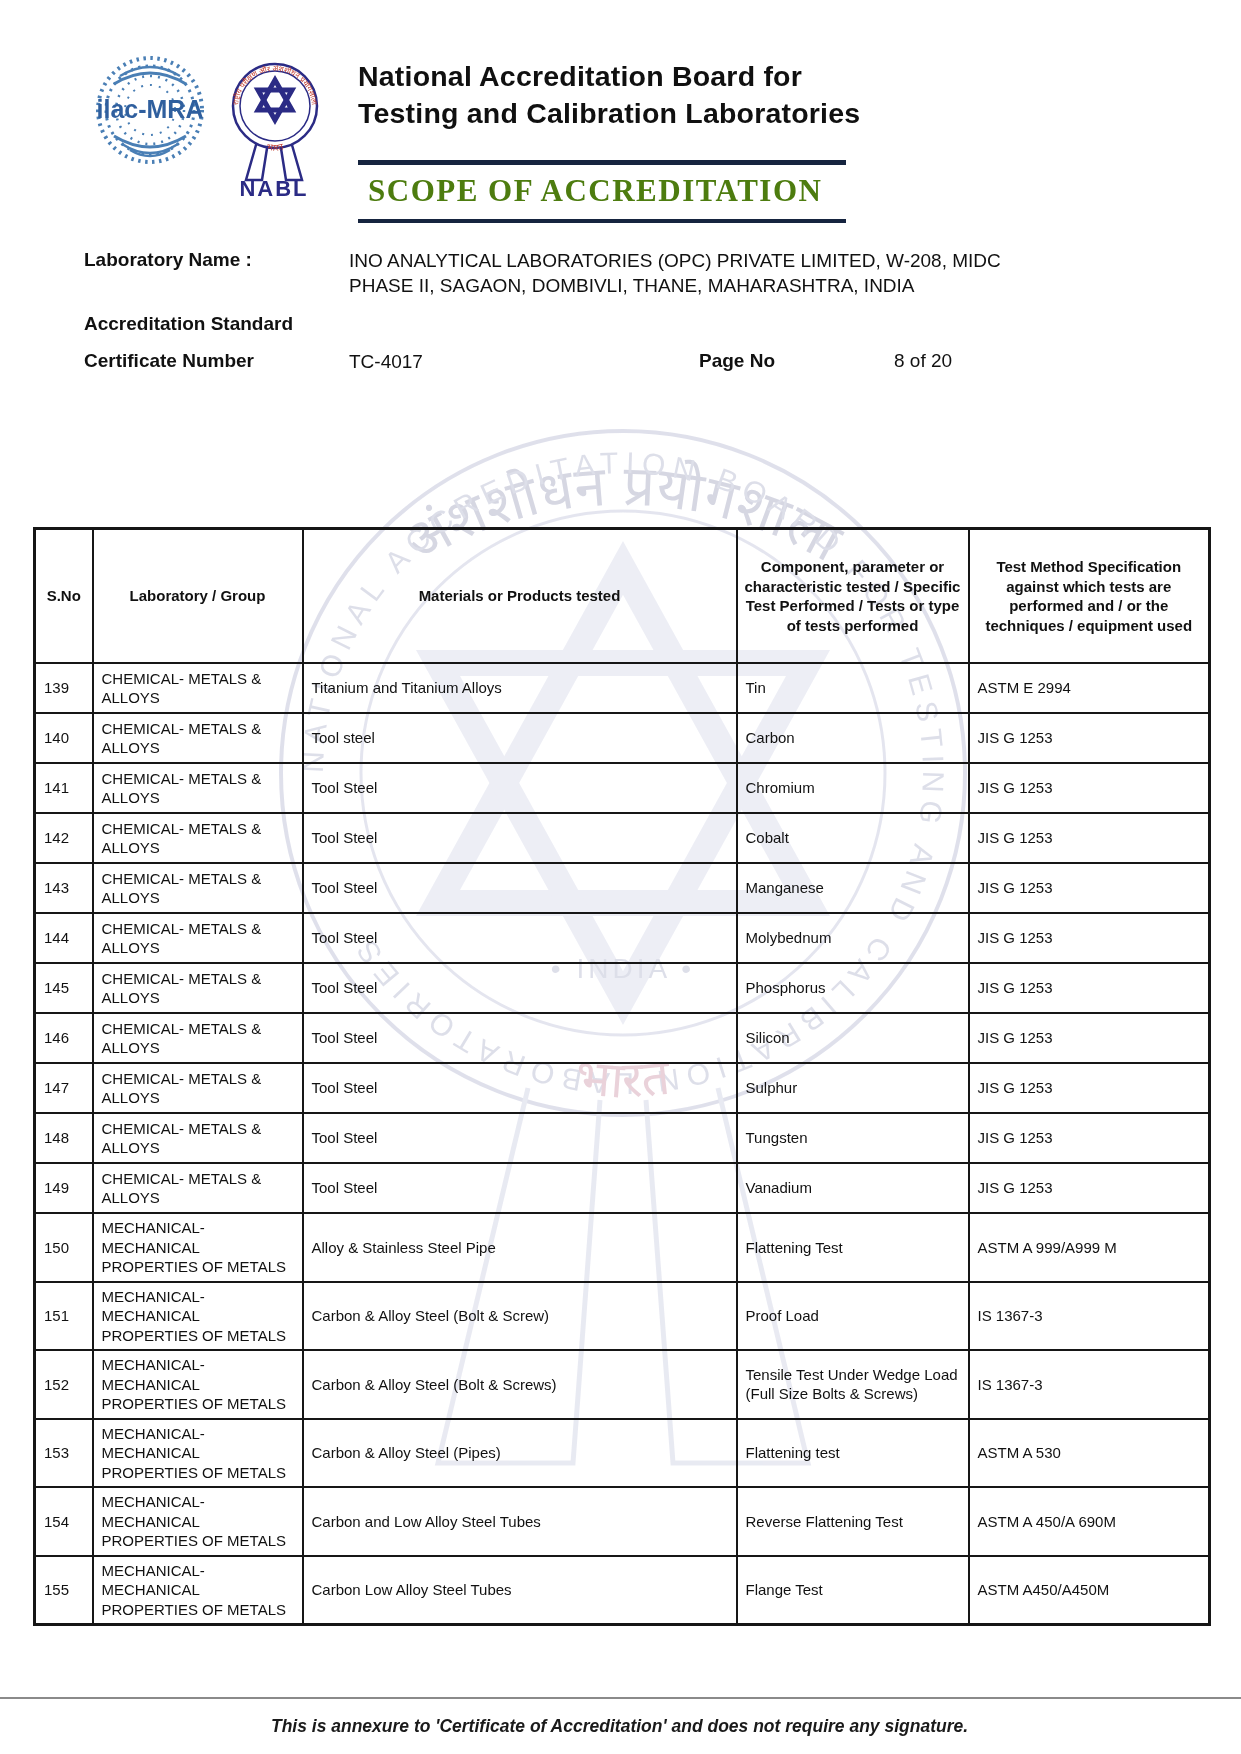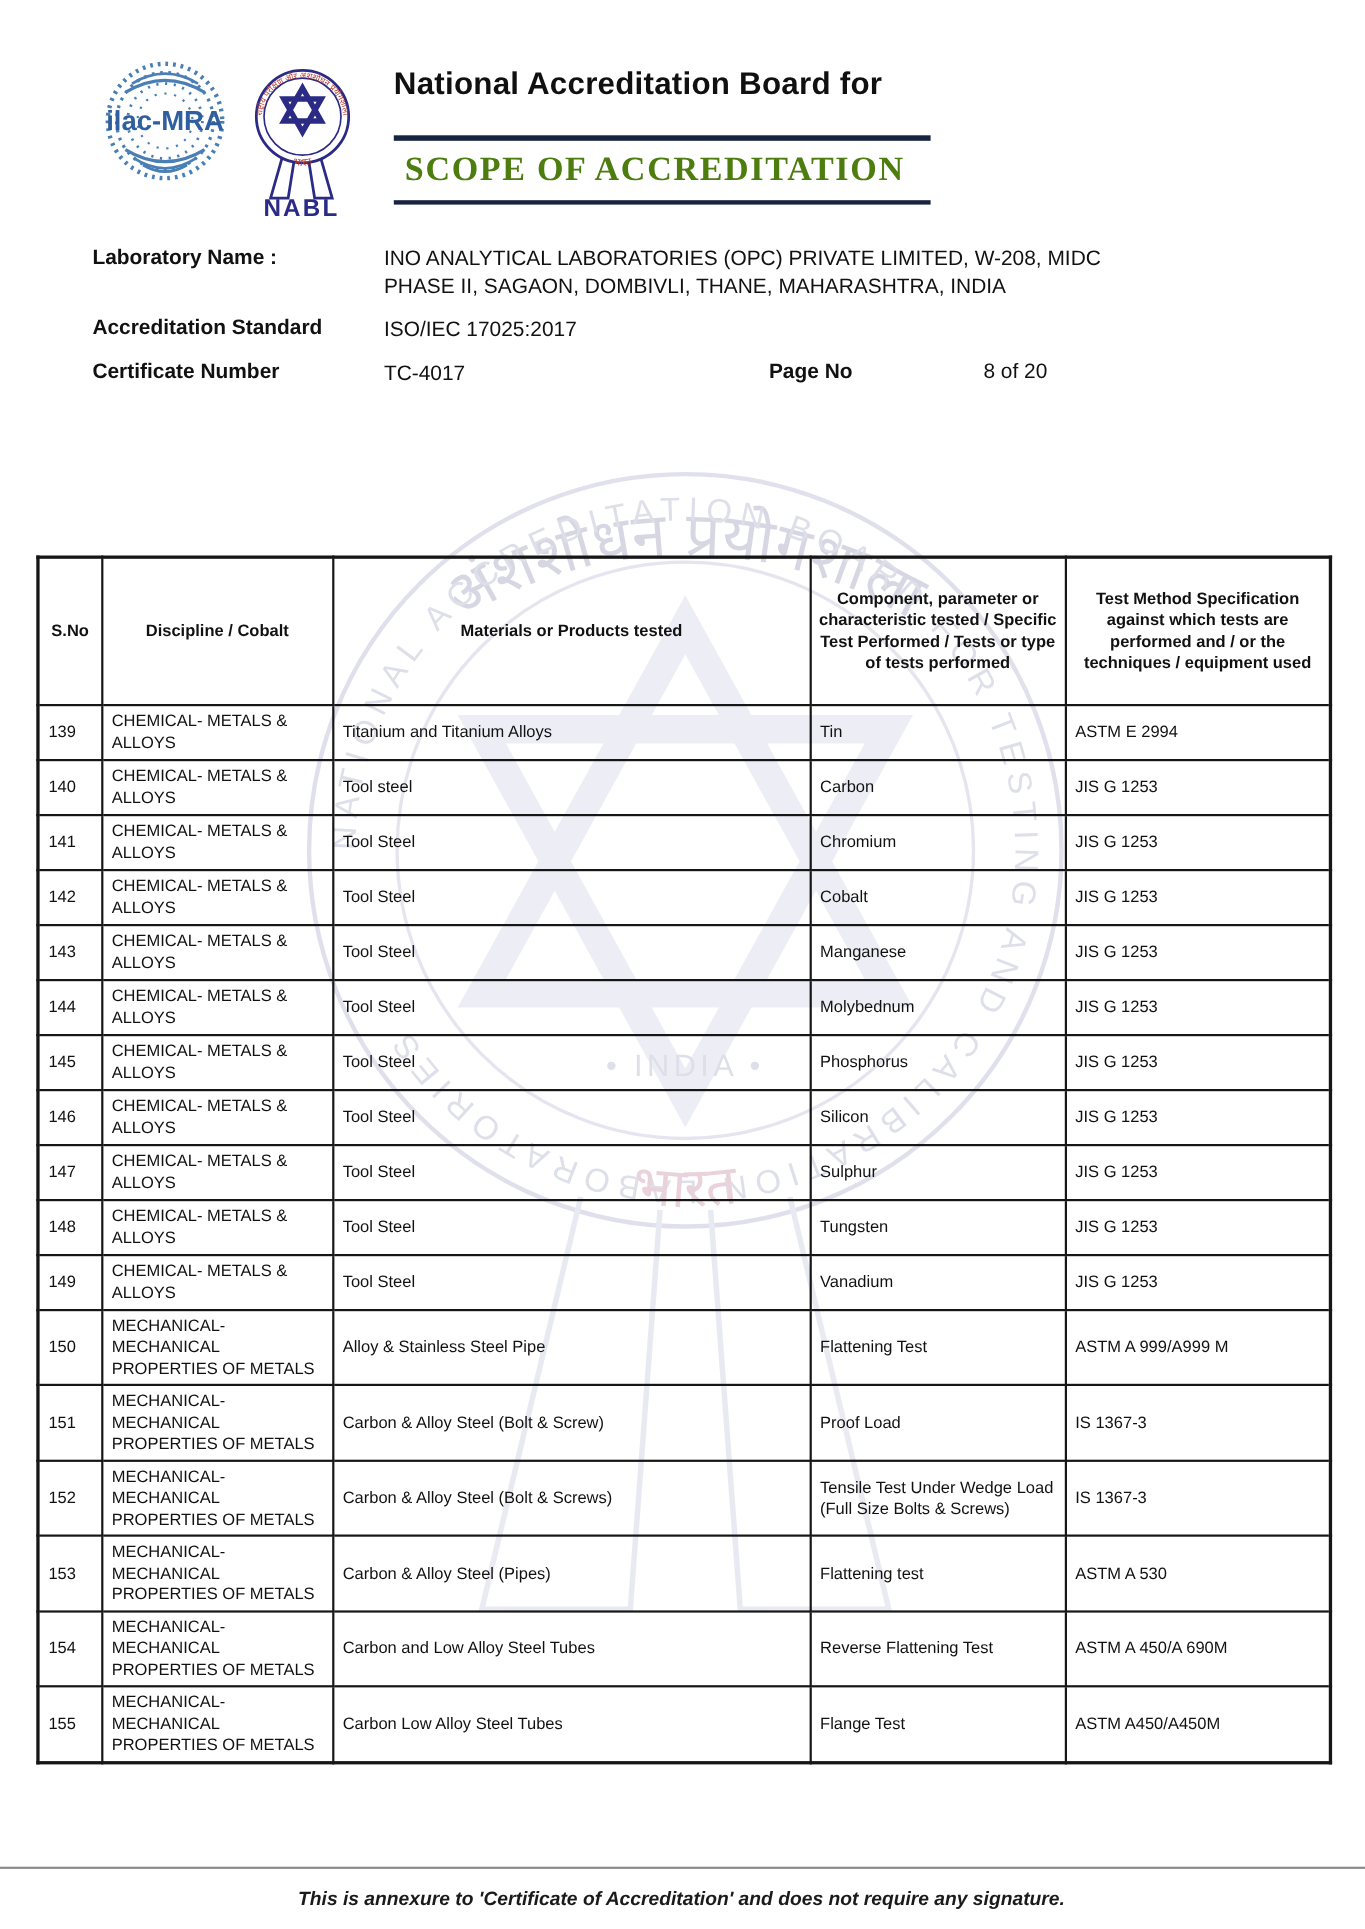--- a/index.html
+++ b/index.html
@@ -122,56 +122,56 @@
       </g>
       <text font-size="9" fill="#c0392b" font-family="Liberation Sans, sans-serif">
         <textPath href="#nabl-arc-bot" startOffset="50%" text-anchor="middle">भारत</textPath>
       </text>
       <text x="46" y="146" text-anchor="middle" font-size="22" font-weight="bold" letter-spacing="2" fill="#2b2b85" font-family="Liberation Sans, sans-serif">NABL</text>
     </svg>
 
     <div class="head-text">
       <div class="org-title">
         <div>National Accreditation Board for</div>
+        <div>Testing and Calibration Laboratories</div>
       </div>
       <div class="scope-box">
         <span class="scope-title">SCOPE OF ACCREDITATION</span>
       </div>
     </div>
   </div>
 
   <div class="info">
     <div class="info-row">
       <div class="ilabel">Laboratory Name :</div>
       <div class="ivalue">INO ANALYTICAL LABORATORIES (OPC) PRIVATE LIMITED, W-208, MIDC PHASE II, SAGAON, DOMBIVLI, THANE, MAHARASHTRA, INDIA</div>
     </div>
     <div class="info-row">
       <div class="ilabel">Accreditation Standard</div>
-      <div class="ivalue">ISO/IEC 17025:2017</div>
     </div>
     <div class="info-row">
       <div class="ilabel">Certificate Number</div>
       <div class="ivalue ivalue-fix">TC-4017</div>
       <div class="ilabel2">Page No</div>
       <div class="ivalue2">8 of 20</div>
     </div>
   </div>
 
   <table class="scope-table">
     <colgroup>
       <col style="width:58px">
         <col style="width:210px">
         <col style="width:434px">
         <col style="width:232px">
         <col style="width:241px">
     </colgroup>
     <thead>
       <tr class="head-row">
         <th>S.No</th>
-        <th>Discipline / Cobalt</th>
+        <th>Laboratory / Group</th>
         <th>Materials or Products tested</th>
         <th>Component, parameter or characteristic tested / Specific Test Performed / Tests or type of tests performed</th>
         <th>Test Method Specification against which tests are performed and / or the techniques / equipment used</th>
       </tr>
     </thead>
     <tbody>
         <tr class="chem">
           <td>139</td>
           <td>CHEMICAL- METALS &amp; ALLOYS</td>
           <td>Titanium and Titanium Alloys</td>

